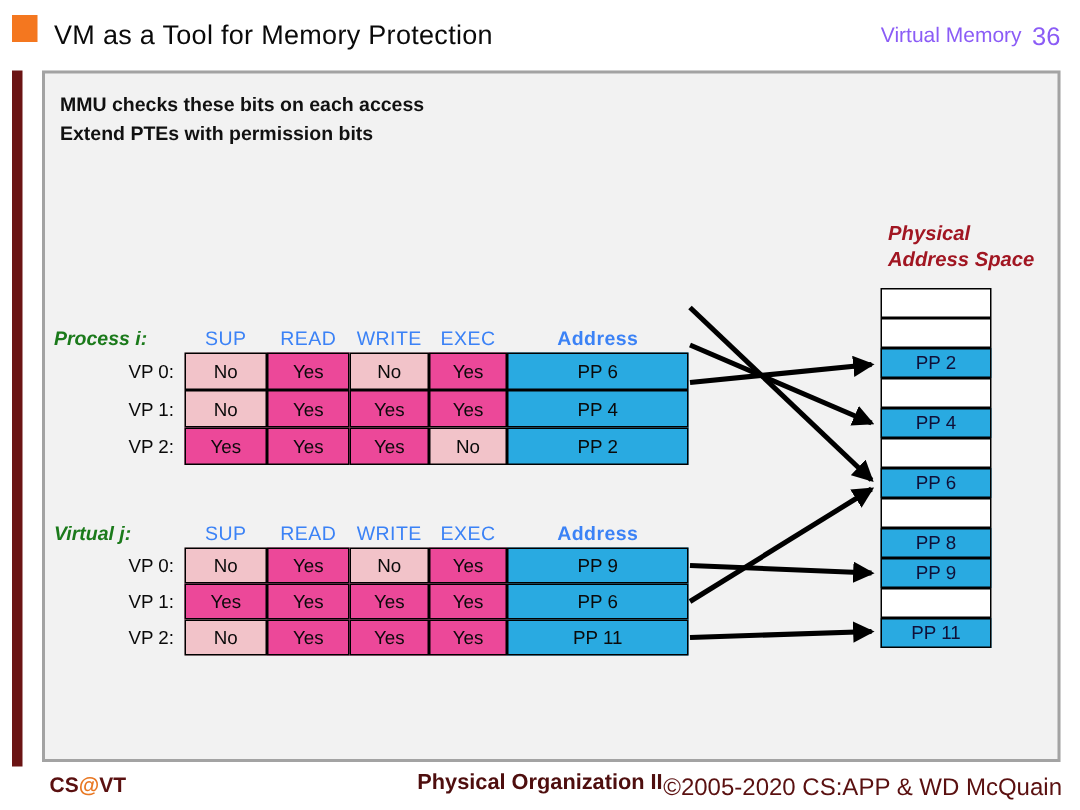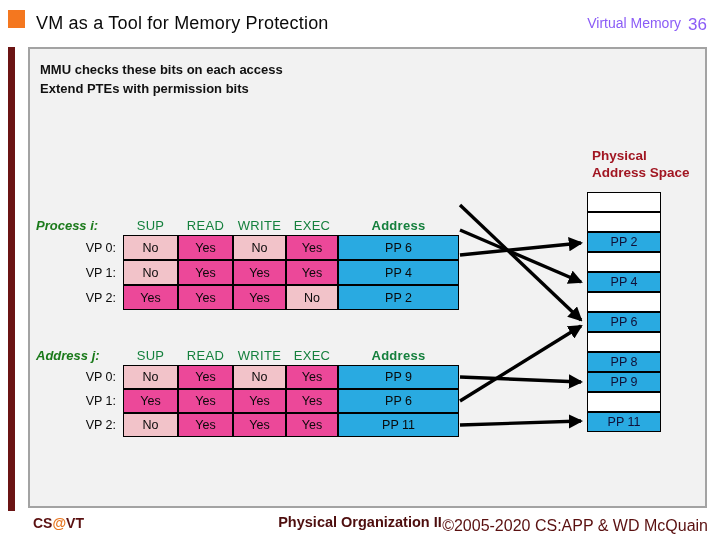--- a/index.html
+++ b/index.html
@@ -14,33 +14,33 @@
   .header-right .hr-label{font-size:14px;}
   .header-right .hr-page{font-size:17px;}
   
   .maroon-bar{position:absolute;left:8px;top:47px;width:7px;height:464px;background:#6B1414;}
   .content-box{position:absolute;left:28px;top:47px;width:679px;height:461px;background:#F2F2F2;border:2px solid #A3A3A3;box-sizing:border-box;}
   .bullets{position:absolute;left:40px;top:60px;font-size:13px;font-weight:bold;color:#111;line-height:19px;}
   
   .ptable{position:absolute;left:36px;}
   .ptable .hdr-row{display:flex;height:20px;align-items:center;}
   .ptable .proc-label{width:87px;font-size:13px;font-weight:bold;font-style:italic;color:#1B7A1B;}
-  .col-h{font-size:13px;color:#15803d;text-align:center;letter-spacing:.3px;}
+  .col-h{font-size:13px;color:#3b82f6;text-align:center;letter-spacing:.3px;}
   .col-h.b{font-weight:bold;}
   .w1{width:55px;}.w2{width:55px;}.w3{width:53px;}.w4{width:52px;}.w5{width:121px;}
   .ptable .data-row{display:flex;}
   .vp-label{width:87px;box-sizing:border-box;padding-right:7px;font-size:12.5px;color:#0a0a0a;text-align:right;display:flex;align-items:center;justify-content:flex-end;}
   .cell{box-sizing:border-box;border:1px solid #000;display:flex;align-items:center;justify-content:center;font-size:12.5px;color:#0a0a0a;}
   .rows-25 .data-row{height:25px;}
   .rows-24 .data-row{height:24px;}
   .no{background:#F2C3C9;}
   .yes{background:#ec4899;}
   .addr{background:#29AAE1;}
   
-  .phys-title{position:absolute;left:592px;top:147px;font-size:13.5px;line-height:17px;font-weight:bold;color:#A11622;}
+  .phys-title{position:absolute;left:592px;top:147px;font-size:13.5px;line-height:17px;font-weight:bold;font-style:italic;color:#A11622;}
   .pstack{position:absolute;left:587px;top:192px;width:74px;}
   .pcell{box-sizing:border-box;height:20px;border:1px solid #000;display:flex;align-items:center;justify-content:center;font-size:12.5px;color:#101038;}
   .pcell.pp{background:#29AAE1;}
   .pcell.empty{background:#ffffff;}
   
   .arrows{position:absolute;left:0;top:0;width:720px;height:540px;pointer-events:none;}
   
   .footer-left{position:absolute;left:33px;top:515px;font-size:14px;font-weight:bold;color:#5A1010;}
   .footer-left .at{color:#E87722;}
   .footer-center{position:absolute;left:0;right:0;top:514px;text-align:center;font-size:14.5px;font-weight:bold;color:#4E0E0E;}
@@ -96,21 +96,21 @@
       <div class="cell w1 yes">Yes</div>
       <div class="cell w2 yes">Yes</div>
       <div class="cell w3 yes">Yes</div>
       <div class="cell w4 no">No</div>
       <div class="cell w5 addr">PP 2</div>
     </div>
   </div>
 
   <div class="ptable rows-24" style="top:345px;">
     <div class="hdr-row">
-      <div class="proc-label">Address j:</div>
+      <div class="proc-label">Virtual j:</div>
       <div class="col-h w1">SUP</div>
       <div class="col-h w2">READ</div>
       <div class="col-h w3">WRITE</div>
       <div class="col-h w4">EXEC</div>
       <div class="col-h w5 b">Address</div>
     </div>
     <div class="data-row">
       <div class="vp-label">VP 0:</div>
       <div class="cell w1 no">No</div>
       <div class="cell w2 yes">Yes</div>

